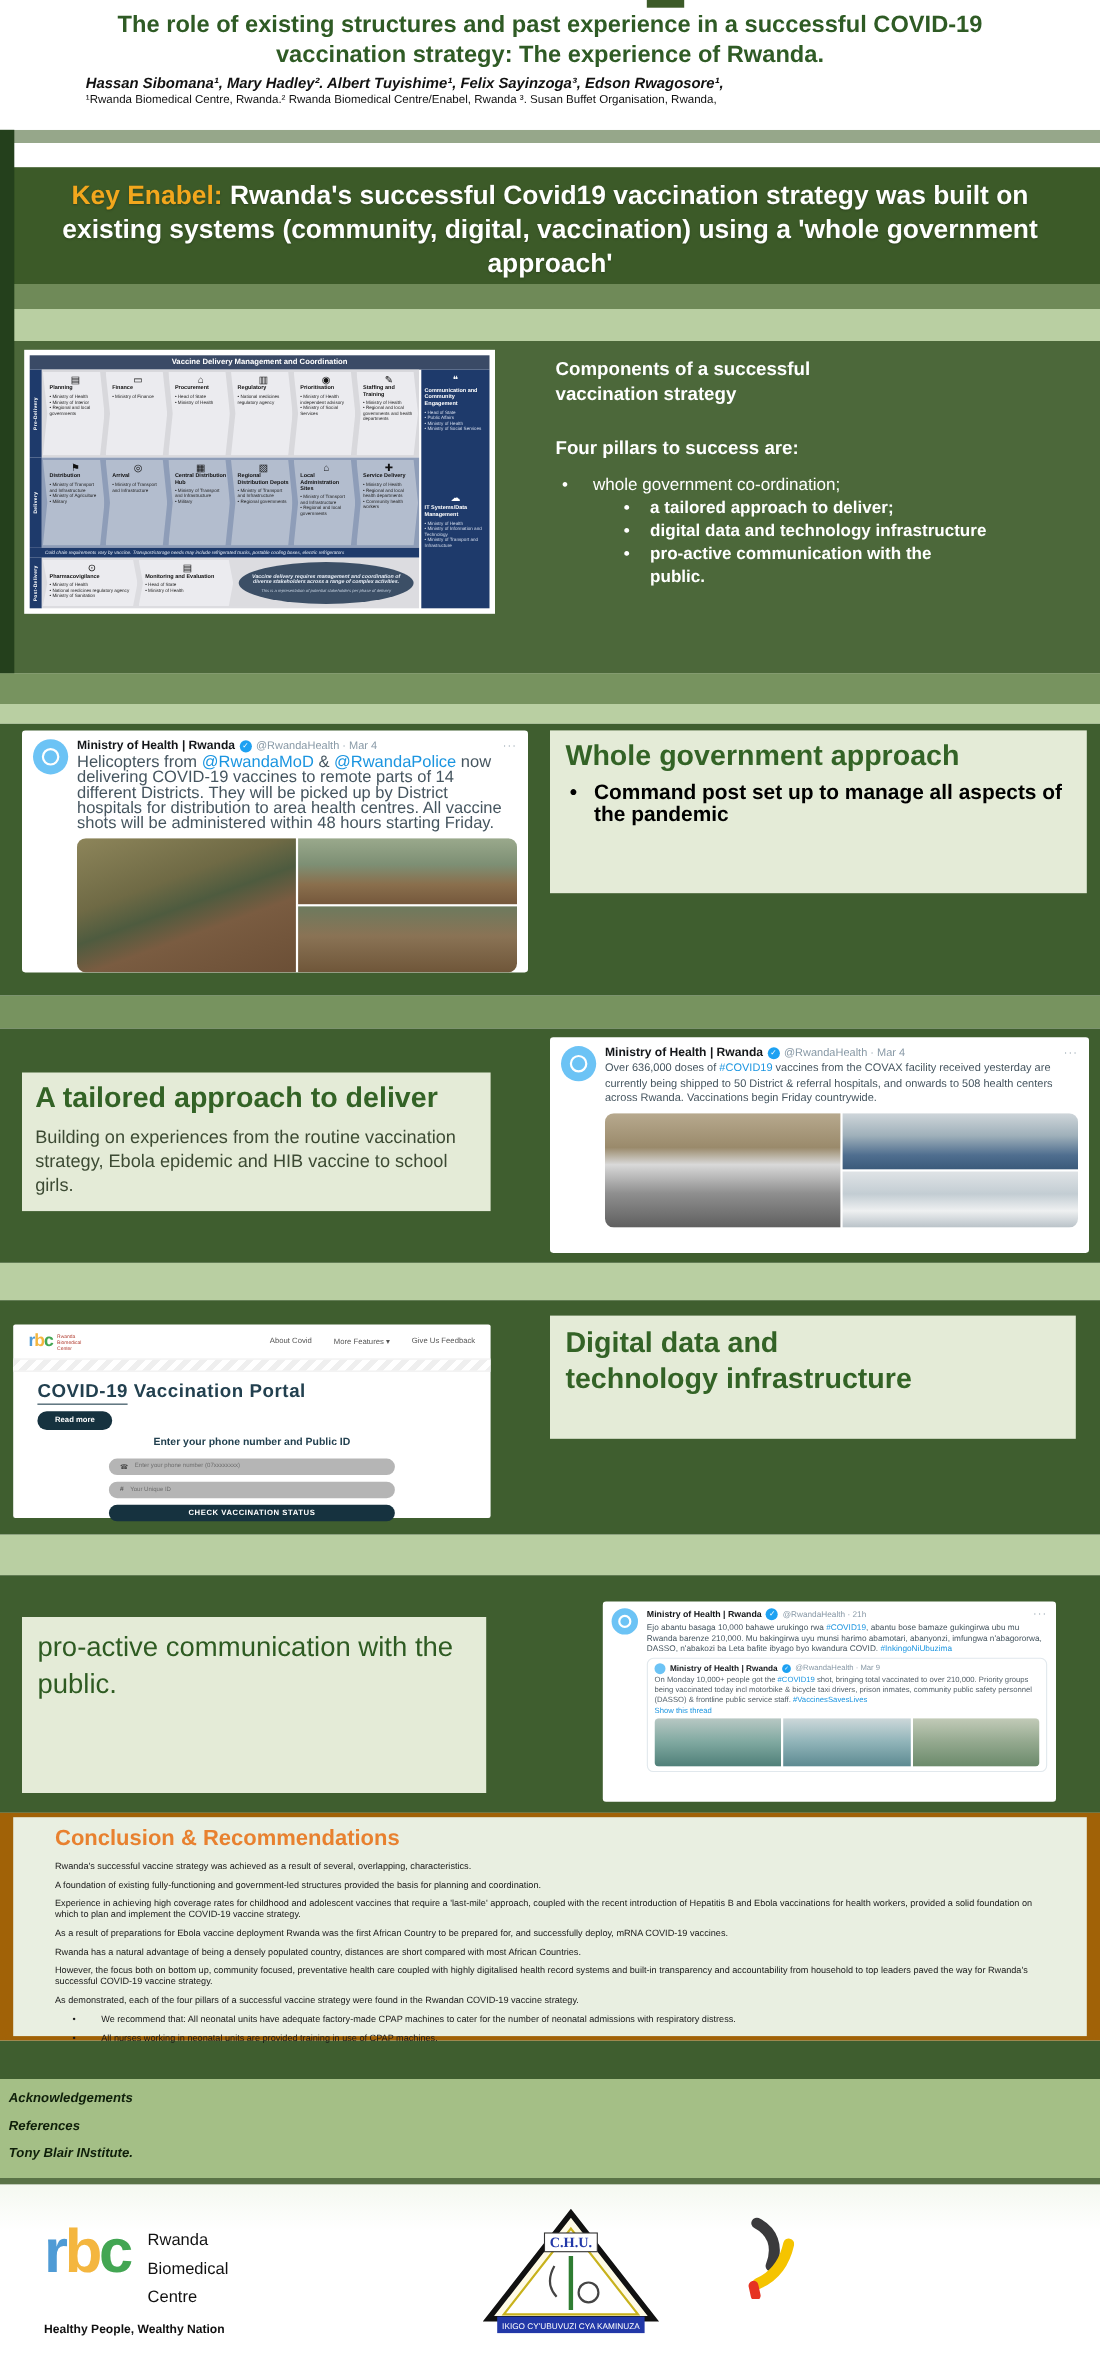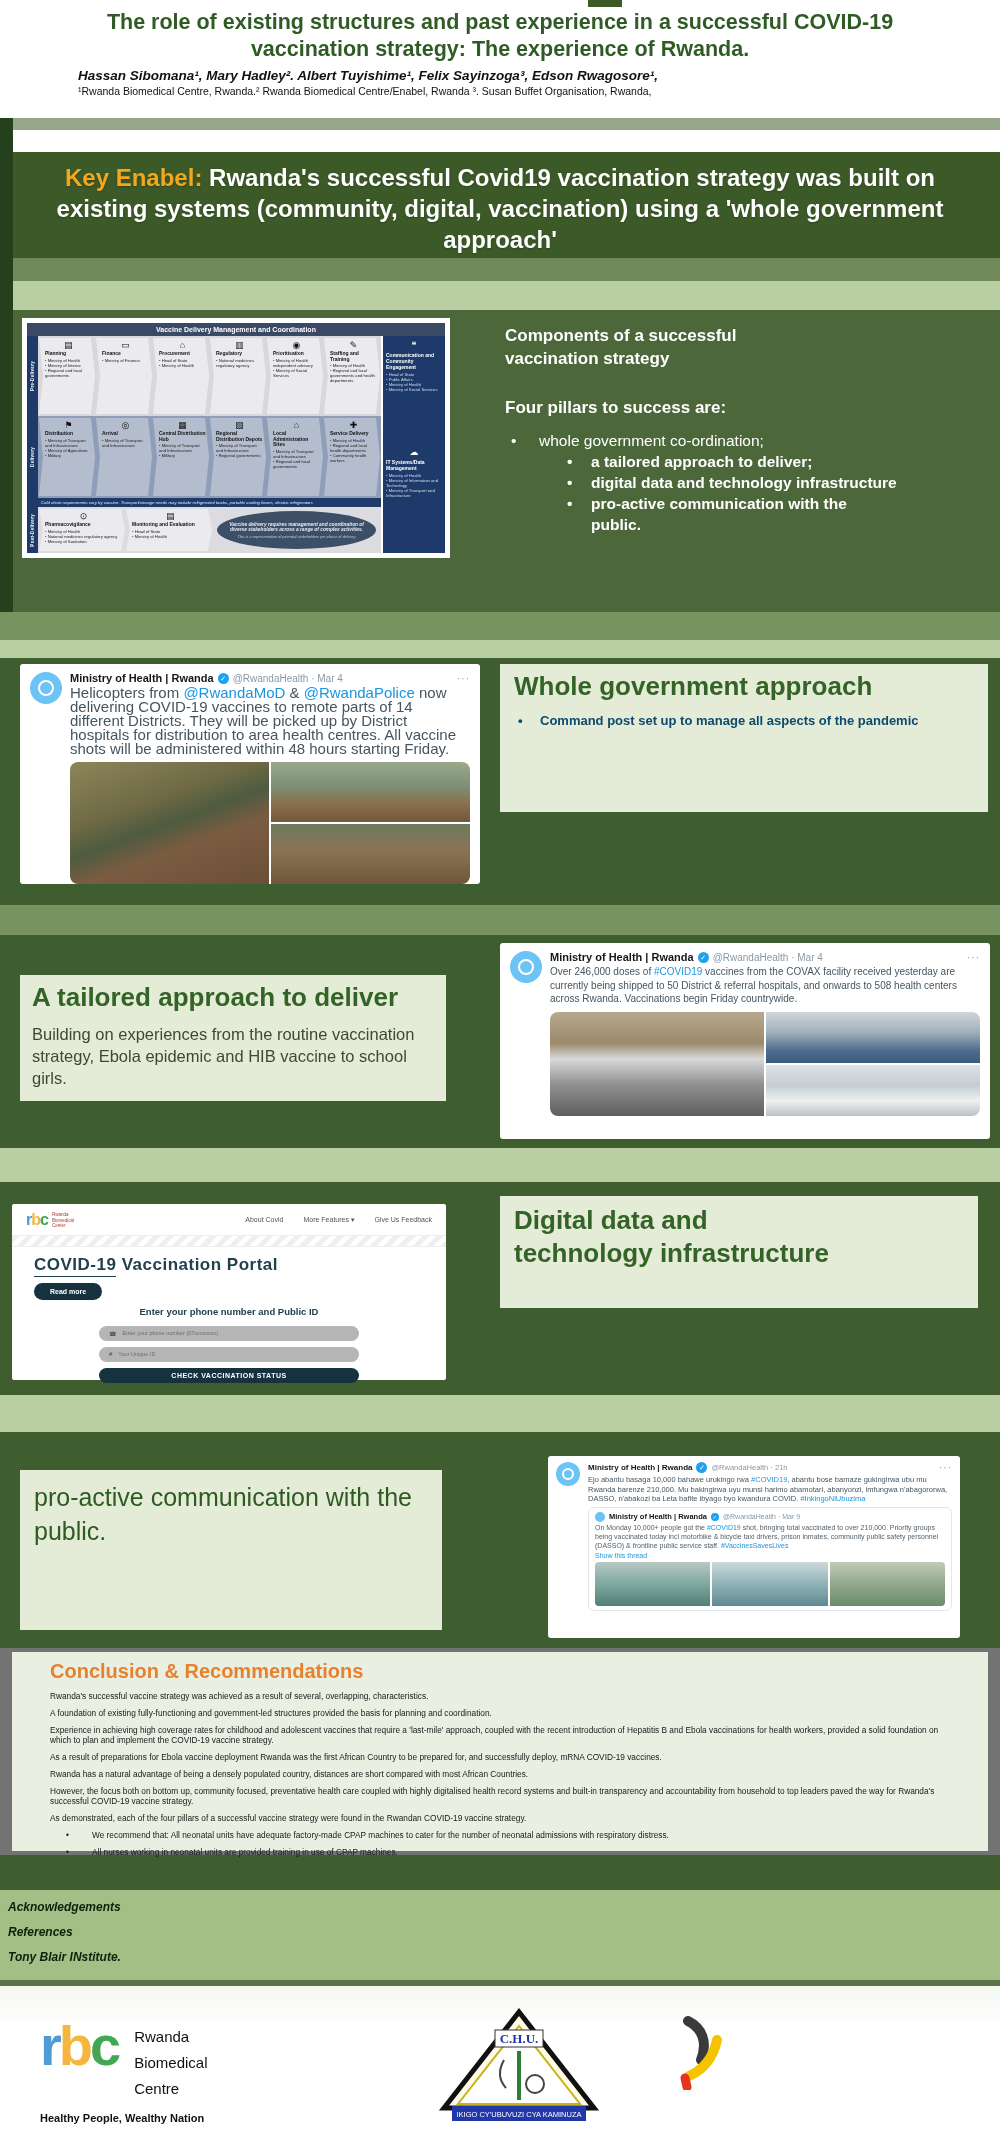--- a/index.html
+++ b/index.html
@@ -59,21 +59,21 @@
   .comp-h{font-size:17px;font-weight:bold;line-height:23px;width:270px}
   .comp-sub{font-size:17px;font-weight:bold;margin-top:28px}
   .comp-l1{display:flex;margin-top:12px;font-size:15.5px;font-weight:400;line-height:21px}
   .comp-l1::before{content:"•";width:28px;flex:none;padding-left:6px}
   .comp-l2{display:flex;margin-left:62px;font-size:15.5px;font-weight:600;line-height:21px;width:330px}
   .comp-l2::before{content:"•";width:24px;flex:none}
   
   .box{position:absolute;background:#e4ebd7}
   .box h2{font-size:26px;color:#336326;font-weight:bold;line-height:33px}
   .wholegov{left:500px;top:6px;width:488px;height:148px;padding:6px 14px}
-  .wg-li{display:flex;margin-top:8px;font-size:13px;font-weight:bold;color:#0c4a6e;line-height:20px}
+  .wg-li{display:flex;margin-top:8px;font-size:19px;font-weight:bold;color:#000000;line-height:20px}
   .wg-li::before{content:"•";width:22px;flex:none;padding-left:4px}
   .tailored{left:20px;top:40px;width:426px;height:126px;padding:6px 12px}
   .tailored p{font-size:16.5px;color:#3c4a33;margin-top:9px;line-height:22px}
   .digital{left:500px;top:14px;width:478px;height:112px;padding:8px 14px}
   .proactive{left:20px;top:38px;width:422px;height:160px;padding:10px 14px}
   .proactive p{font-size:25px;color:#2e5b22;line-height:34px}
   
   .tweet{position:absolute;background:#fff;border-radius:3px;padding:8px 10px}
   .t1{left:20px;top:6px;width:460px;height:220px}
   .t2{left:500px;top:8px;width:490px;height:196px}
@@ -126,21 +126,21 @@
   .p-zig{height:12px;margin:2px 0;background:repeating-linear-gradient(135deg,#efefef 0 5px,#fff 5px 10px);border-top:1px solid #eee;border-bottom:1px solid #eee}
   .p-h1{margin:8px 0 5px 22px;font-size:17px;color:#22404f;font-weight:600;letter-spacing:.5px}
   .p-h1 .und{border-bottom:1.5px solid #22404f;padding-bottom:2px}
   .p-read{display:inline-block;margin-left:22px;background:#16323f;color:#fff;font-size:7px;font-weight:bold;padding:5px 16px;border-radius:12px}
   .p-form{width:260px;margin:6px auto 0;text-align:center}
   .p-ft{font-size:9.5px;font-weight:bold;color:#22404f;margin-bottom:9px}
   .p-pill{height:15px;background:#b5b5b5;border-radius:8px;margin-bottom:6px;display:flex;align-items:center;gap:6px;padding:0 10px;font-size:5.5px;color:#6e6e6e;text-align:left}
   .p-pill .pic{font-size:6px;color:#4a4a4a}
   .p-btn{height:15px;background:#16323f;border-radius:8px;color:#fff;font-size:7px;font-weight:bold;display:flex;align-items:center;justify-content:center;letter-spacing:.5px}
   
-  .conc{height:207px;background:#737373;position:relative}
+  .conc{height:207px;background:#a16207;position:relative}
   .conc-box{position:absolute;left:12px;top:4px;width:976px;height:199px;background:#e9efe1;padding:6px 42px 6px 38px}
   .conc-h{color:#e8812f;font-size:20px;font-weight:bold;margin:2px 0 8px}
   .conc-box p{font-size:8.3px;color:#191919;margin-bottom:7px;font-weight:500;line-height:10px}
   .conc-li{display:flex;margin:0 0 7px 16px;font-size:8.3px;color:#191919;font-weight:500;line-height:10px}
   .conc-li::before{content:"•";width:26px;flex:none}
   .darkgap{height:35px;background:#3f5e2f}
   
   .ack{height:90px;background:#a4bf86;padding:10px 0 0 8px}
   .ack div{font-style:italic;font-weight:bold;font-size:12px;color:#0f1f0a;margin-bottom:11px}
   .darkstrip{height:6px;background:#5a7347}
@@ -368,21 +368,21 @@
   <div class="tweet t2">
     <div class="tw-row">
       <div class="tw-avatar"></div>
       <div class="tw-content">
         <div class="tw-head">
           <span class="tw-name">Ministry of Health | Rwanda</span>
           <span class="tw-badge">✓</span>
           <span class="tw-meta">@RwandaHealth · Mar 4</span>
           <span class="tw-dots">···</span>
         </div>
-        <div class="tw-body"><span>Over 246,000 doses of </span><span class="link">#COVID19</span><span> vaccines from the COVAX facility received yesterday are currently being shipped to 50 District &amp; referral hospitals, and onwards to 508 health centers across Rwanda. Vaccinations begin Friday countrywide.</span></div>
+        <div class="tw-body"><span>Over 636,000 doses of </span><span class="link">#COVID19</span><span> vaccines from the COVAX facility received yesterday are currently being shipped to 50 District &amp; referral hospitals, and onwards to 508 health centers across Rwanda. Vaccinations begin Friday countrywide.</span></div>
         <div class="tw-photos t2p">
           <div class="ph ph-a ph-truck"></div>
           <div class="ph ph-ware"></div>
           <div class="ph ph-hand"></div>
         </div>
       </div>
     </div>
   </div>
 </div>
 

